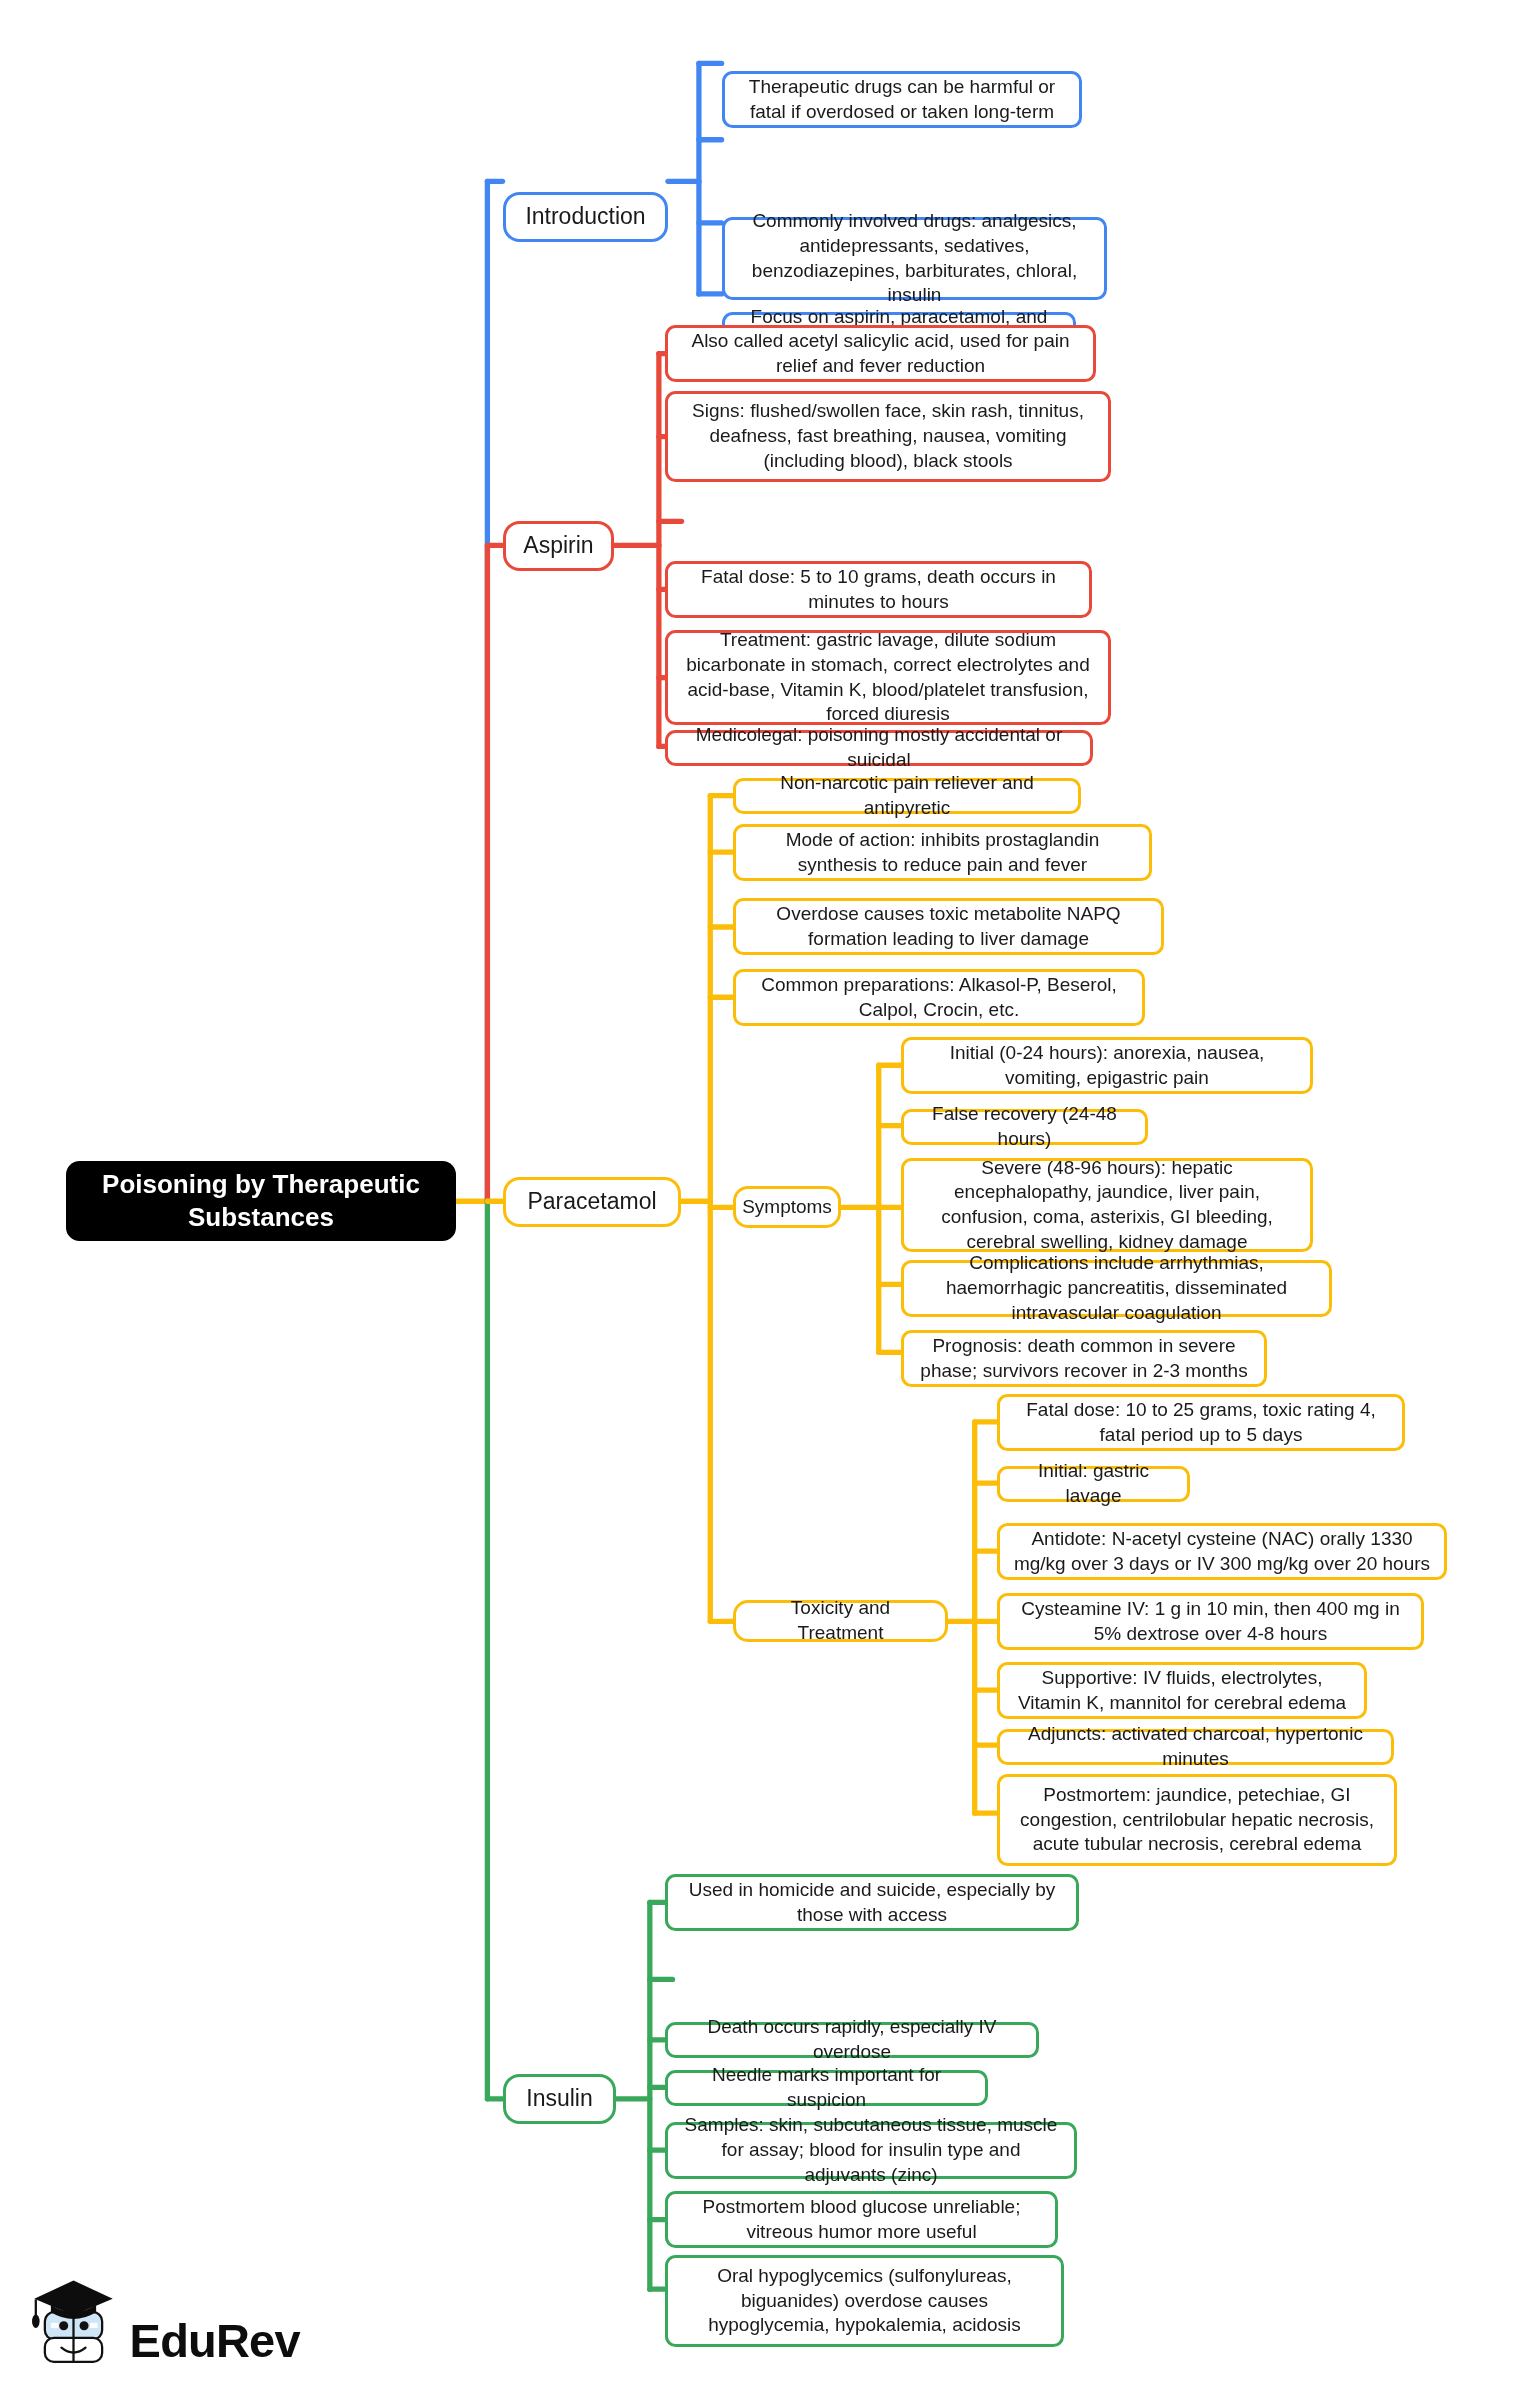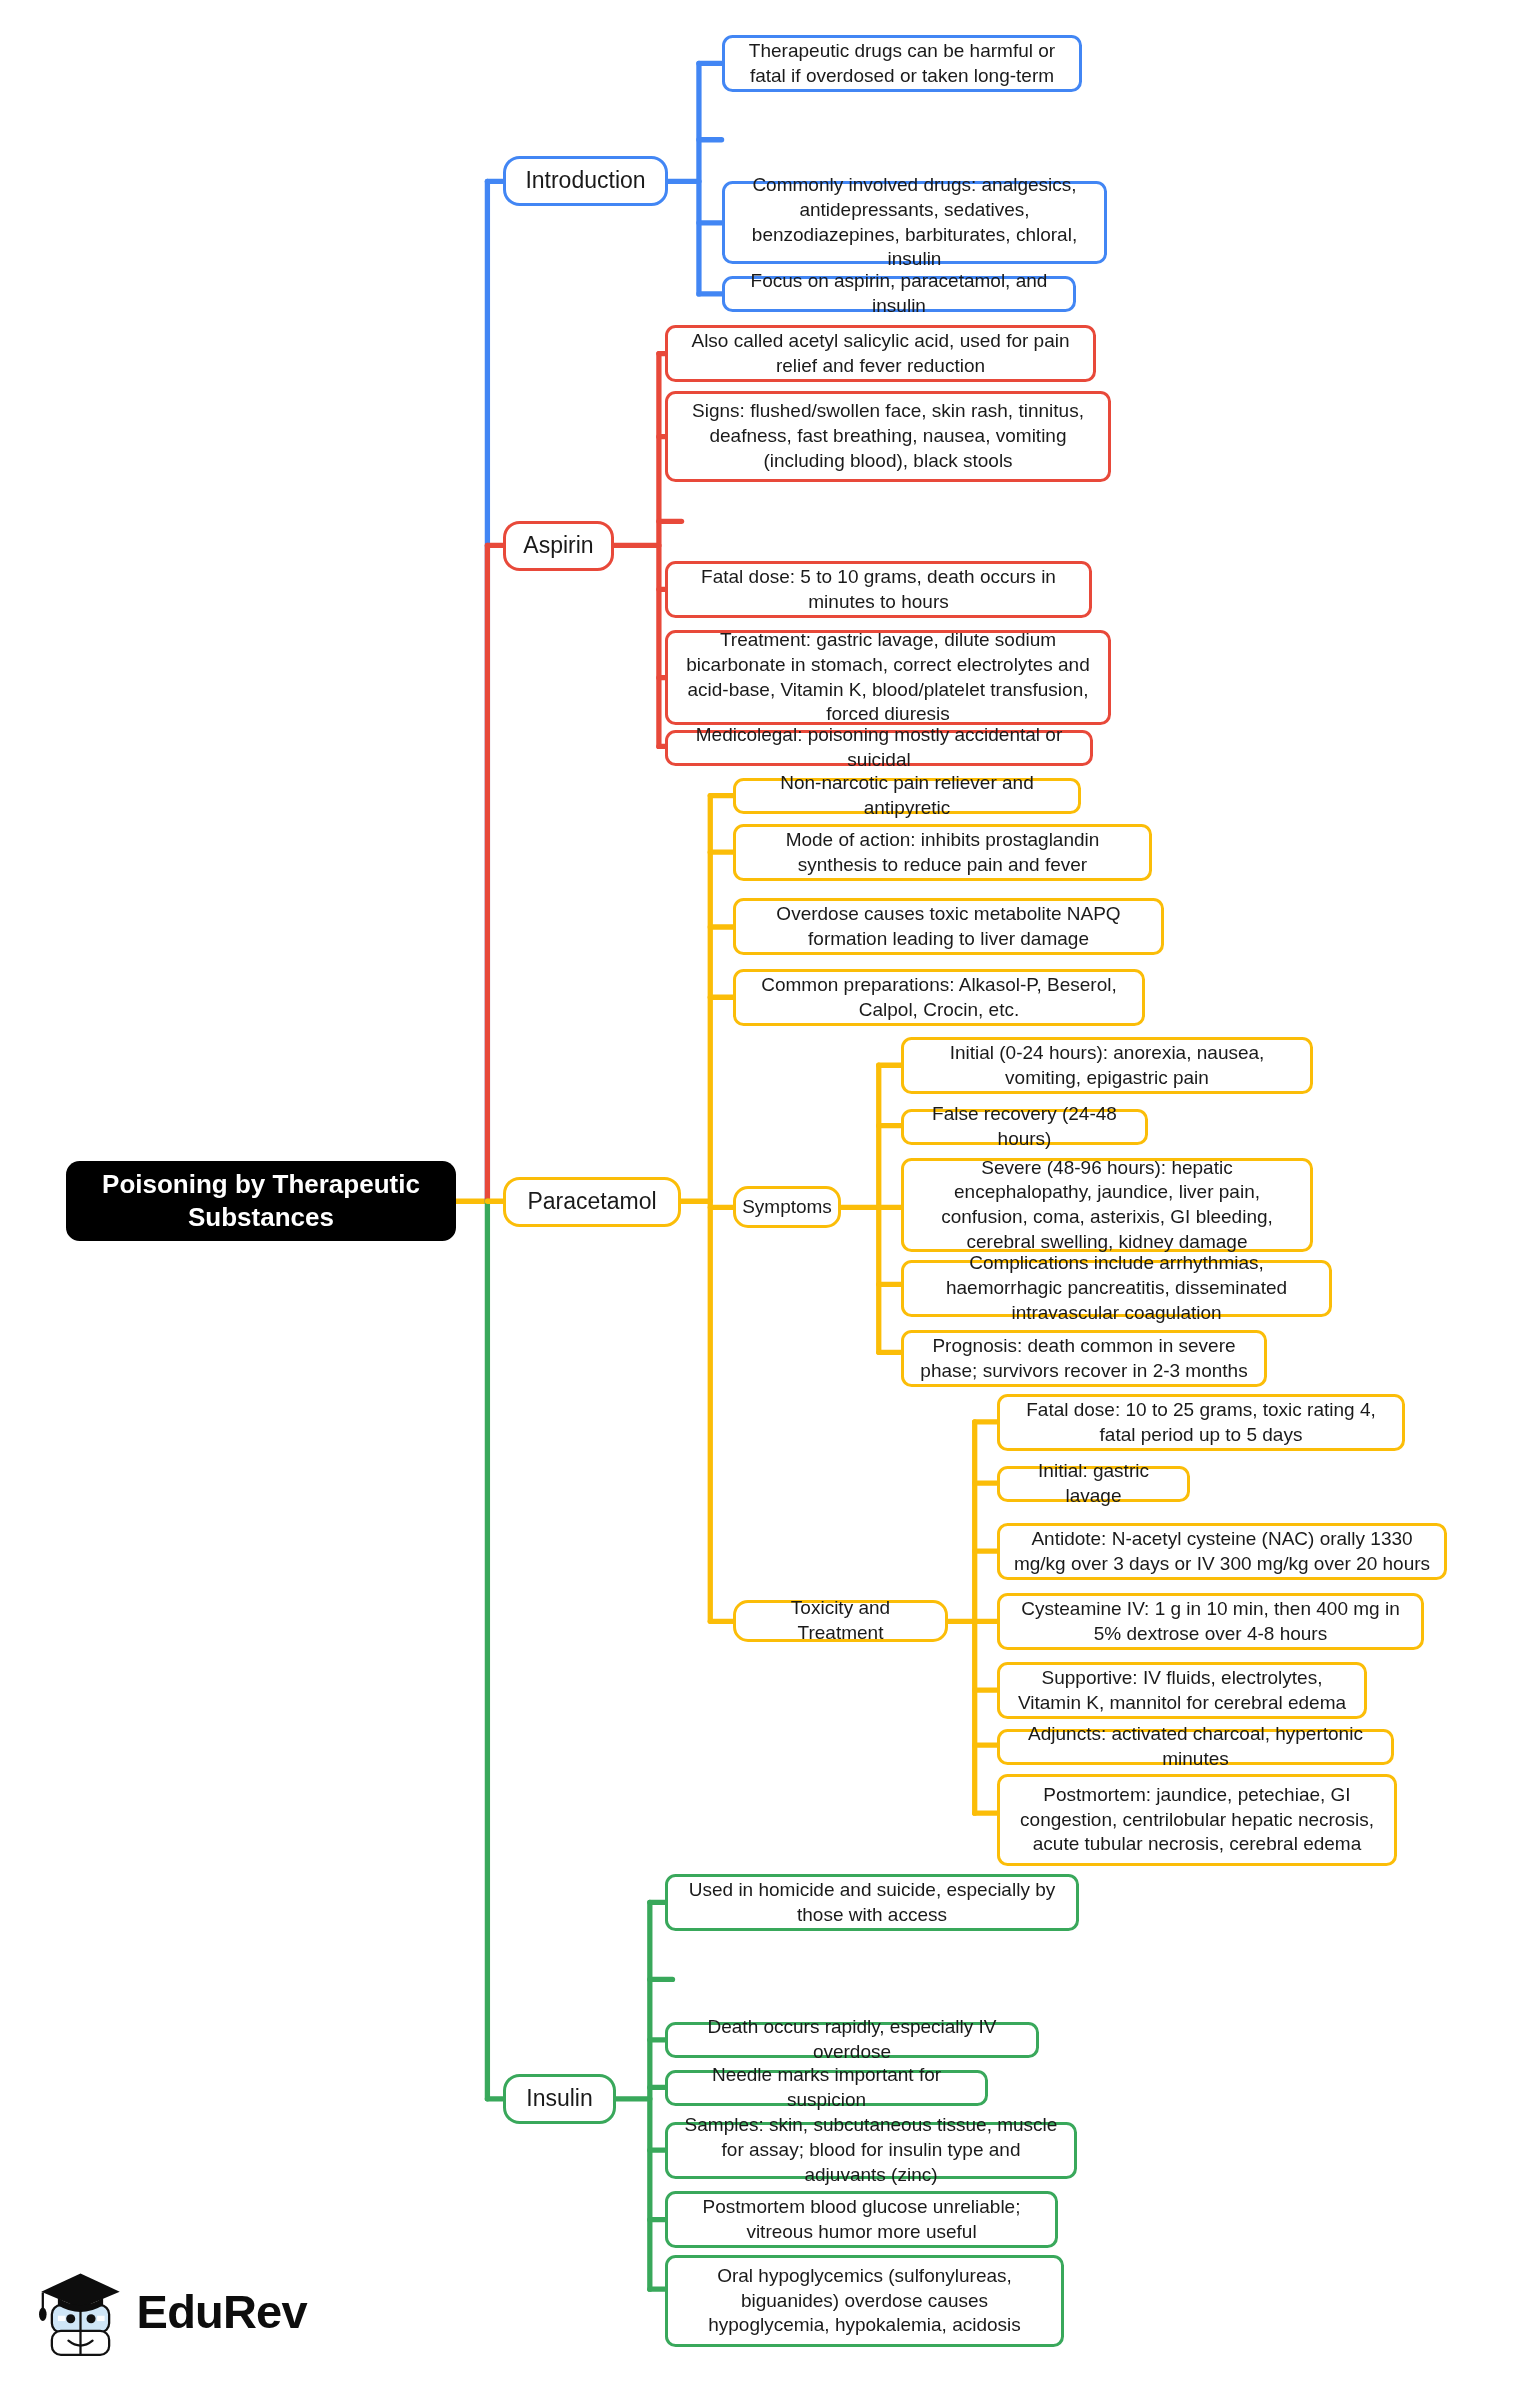--- a/index.html
+++ b/index.html
@@ -73,35 +73,35 @@
     font-size: 19px;
     border-radius: 15px;
     padding: 3px 10.6px;
   }
   
   .leaf {
     font-size: 19px;
     border-radius: 10.6px;
   }
 
-  .c-blue   { border-color: #4286f4; }
+  .c-blue   { border-color: #4286f4; margin-top: 36px; }
   .c-red    { border-color: #e8493a; }
   .c-yellow { border-color: #fbbd08; }
   .c-green  { border-color: #39a85b; }
 
   
   #logo {
     position: absolute;
-    left: 35px;
+    left: 28px;
     top: 2255px;
     width: 257px;
     height: 113px;
     z-index: 3;
     display: flex;
-    align-items: center;
+    align-items: flex-end;
     gap: 10.6px;
   }
   #logo .mark { width: 91px; height: 98px; }
   #logo .wordmark {
     font-size: 47px;
     font-weight: bold;
     color: #0d0d0d;
     letter-spacing: -0.8px;
     font-family: "Liberation Sans", sans-serif;
   }

